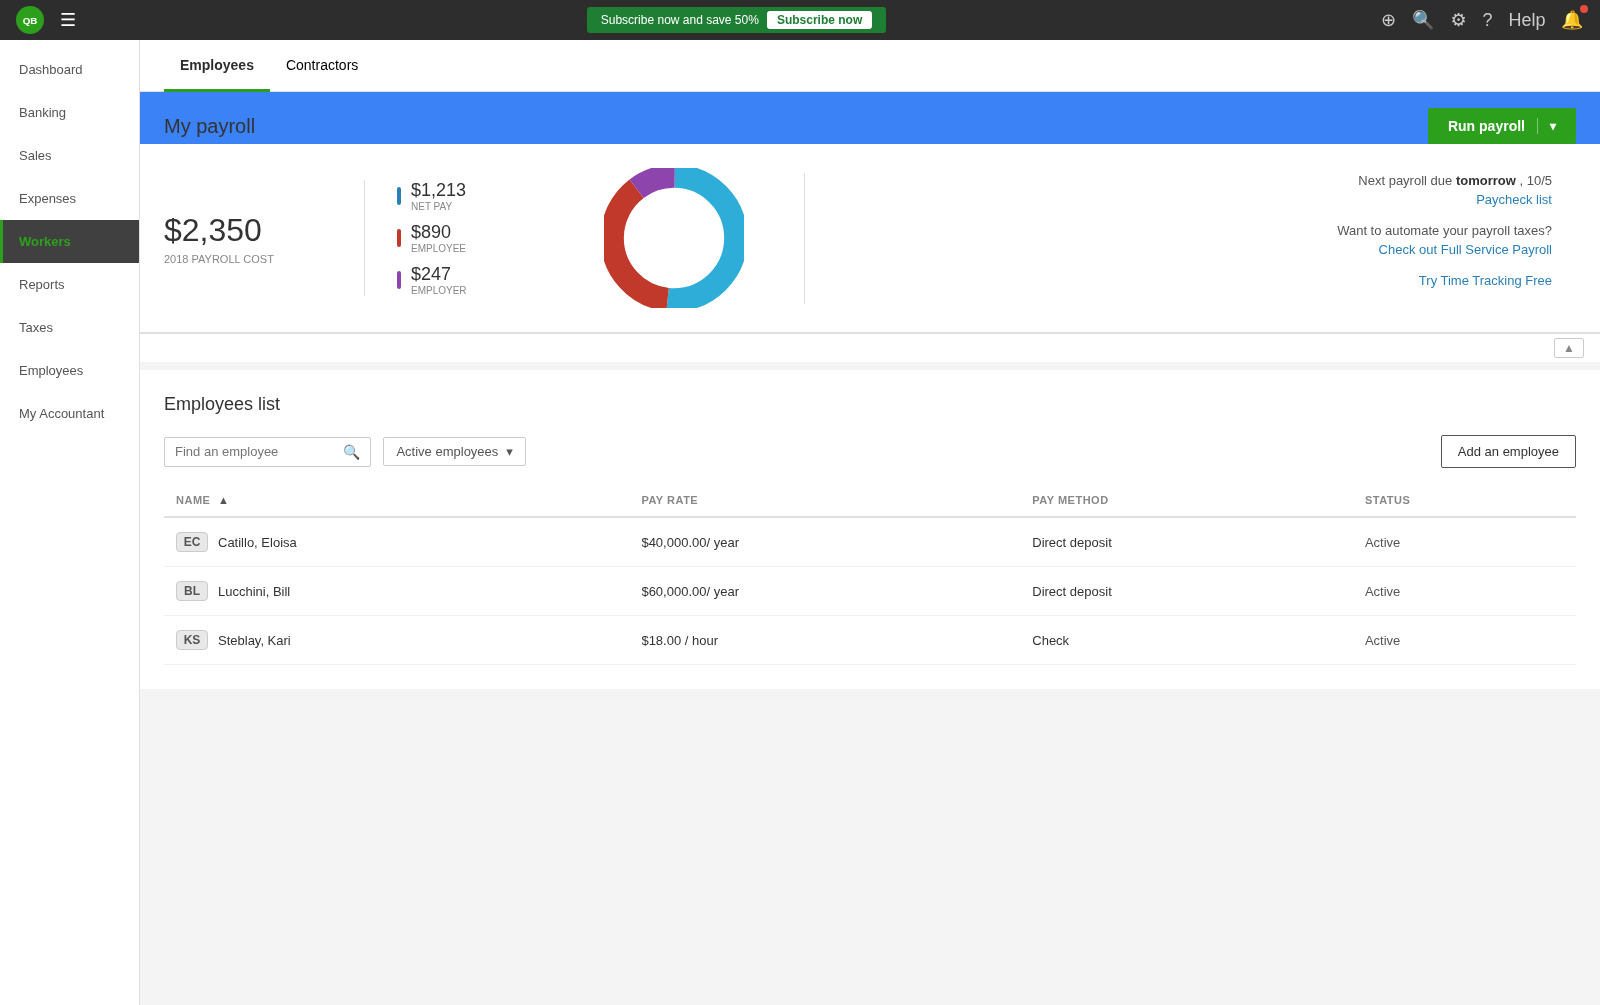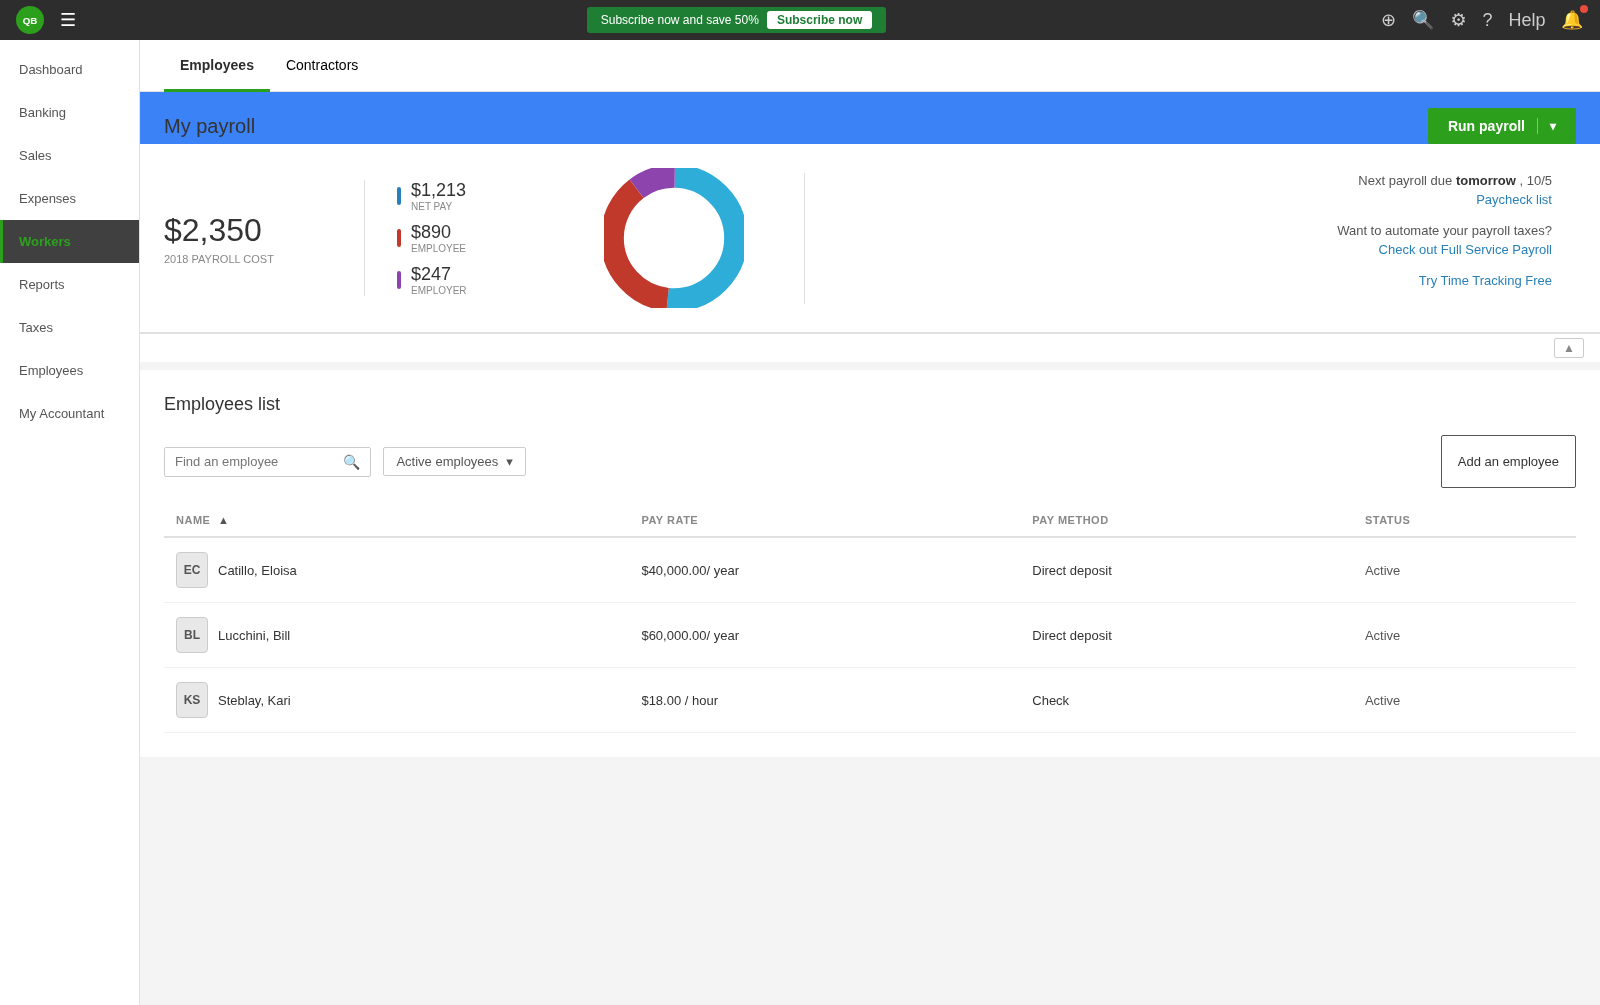--- a/index.html
+++ b/index.html
@@ -253,21 +253,21 @@
       background: #fff;
       cursor: pointer;
       gap: 8px;
       font-size: 13px;
       color: #555;
     }
     .add-employee-btn {
       background: #fff;
       border: 1px solid #555;
       color: #333;
-      padding: 18px 16px;
+      padding: 8px 16px;
       font-size: 13px;
       cursor: pointer;
       border-radius: 2px;
     }
 
     
     .employee-table { width: 100%; border-collapse: collapse; }
     .employee-table thead tr {
       border-bottom: 2px solid #e0e0e0;
     }
@@ -288,21 +288,21 @@
     .employee-table td {
       padding: 14px 12px;
       font-size: 13px;
       color: #333;
     }
     .avatar {
       display: inline-flex;
       align-items: center;
       justify-content: center;
       width: 32px;
-      height: 36px;
+      height: 20px;
       border-radius: 4px;
       font-size: 12px;
       font-weight: 600;
       color: #555;
       background: #e8e8e8;
       border: 1px solid #ccc;
       margin-right: 10px;
     }
     .employee-name-cell { display: flex; align-items: center; }
     .status-active { color: #555; }

